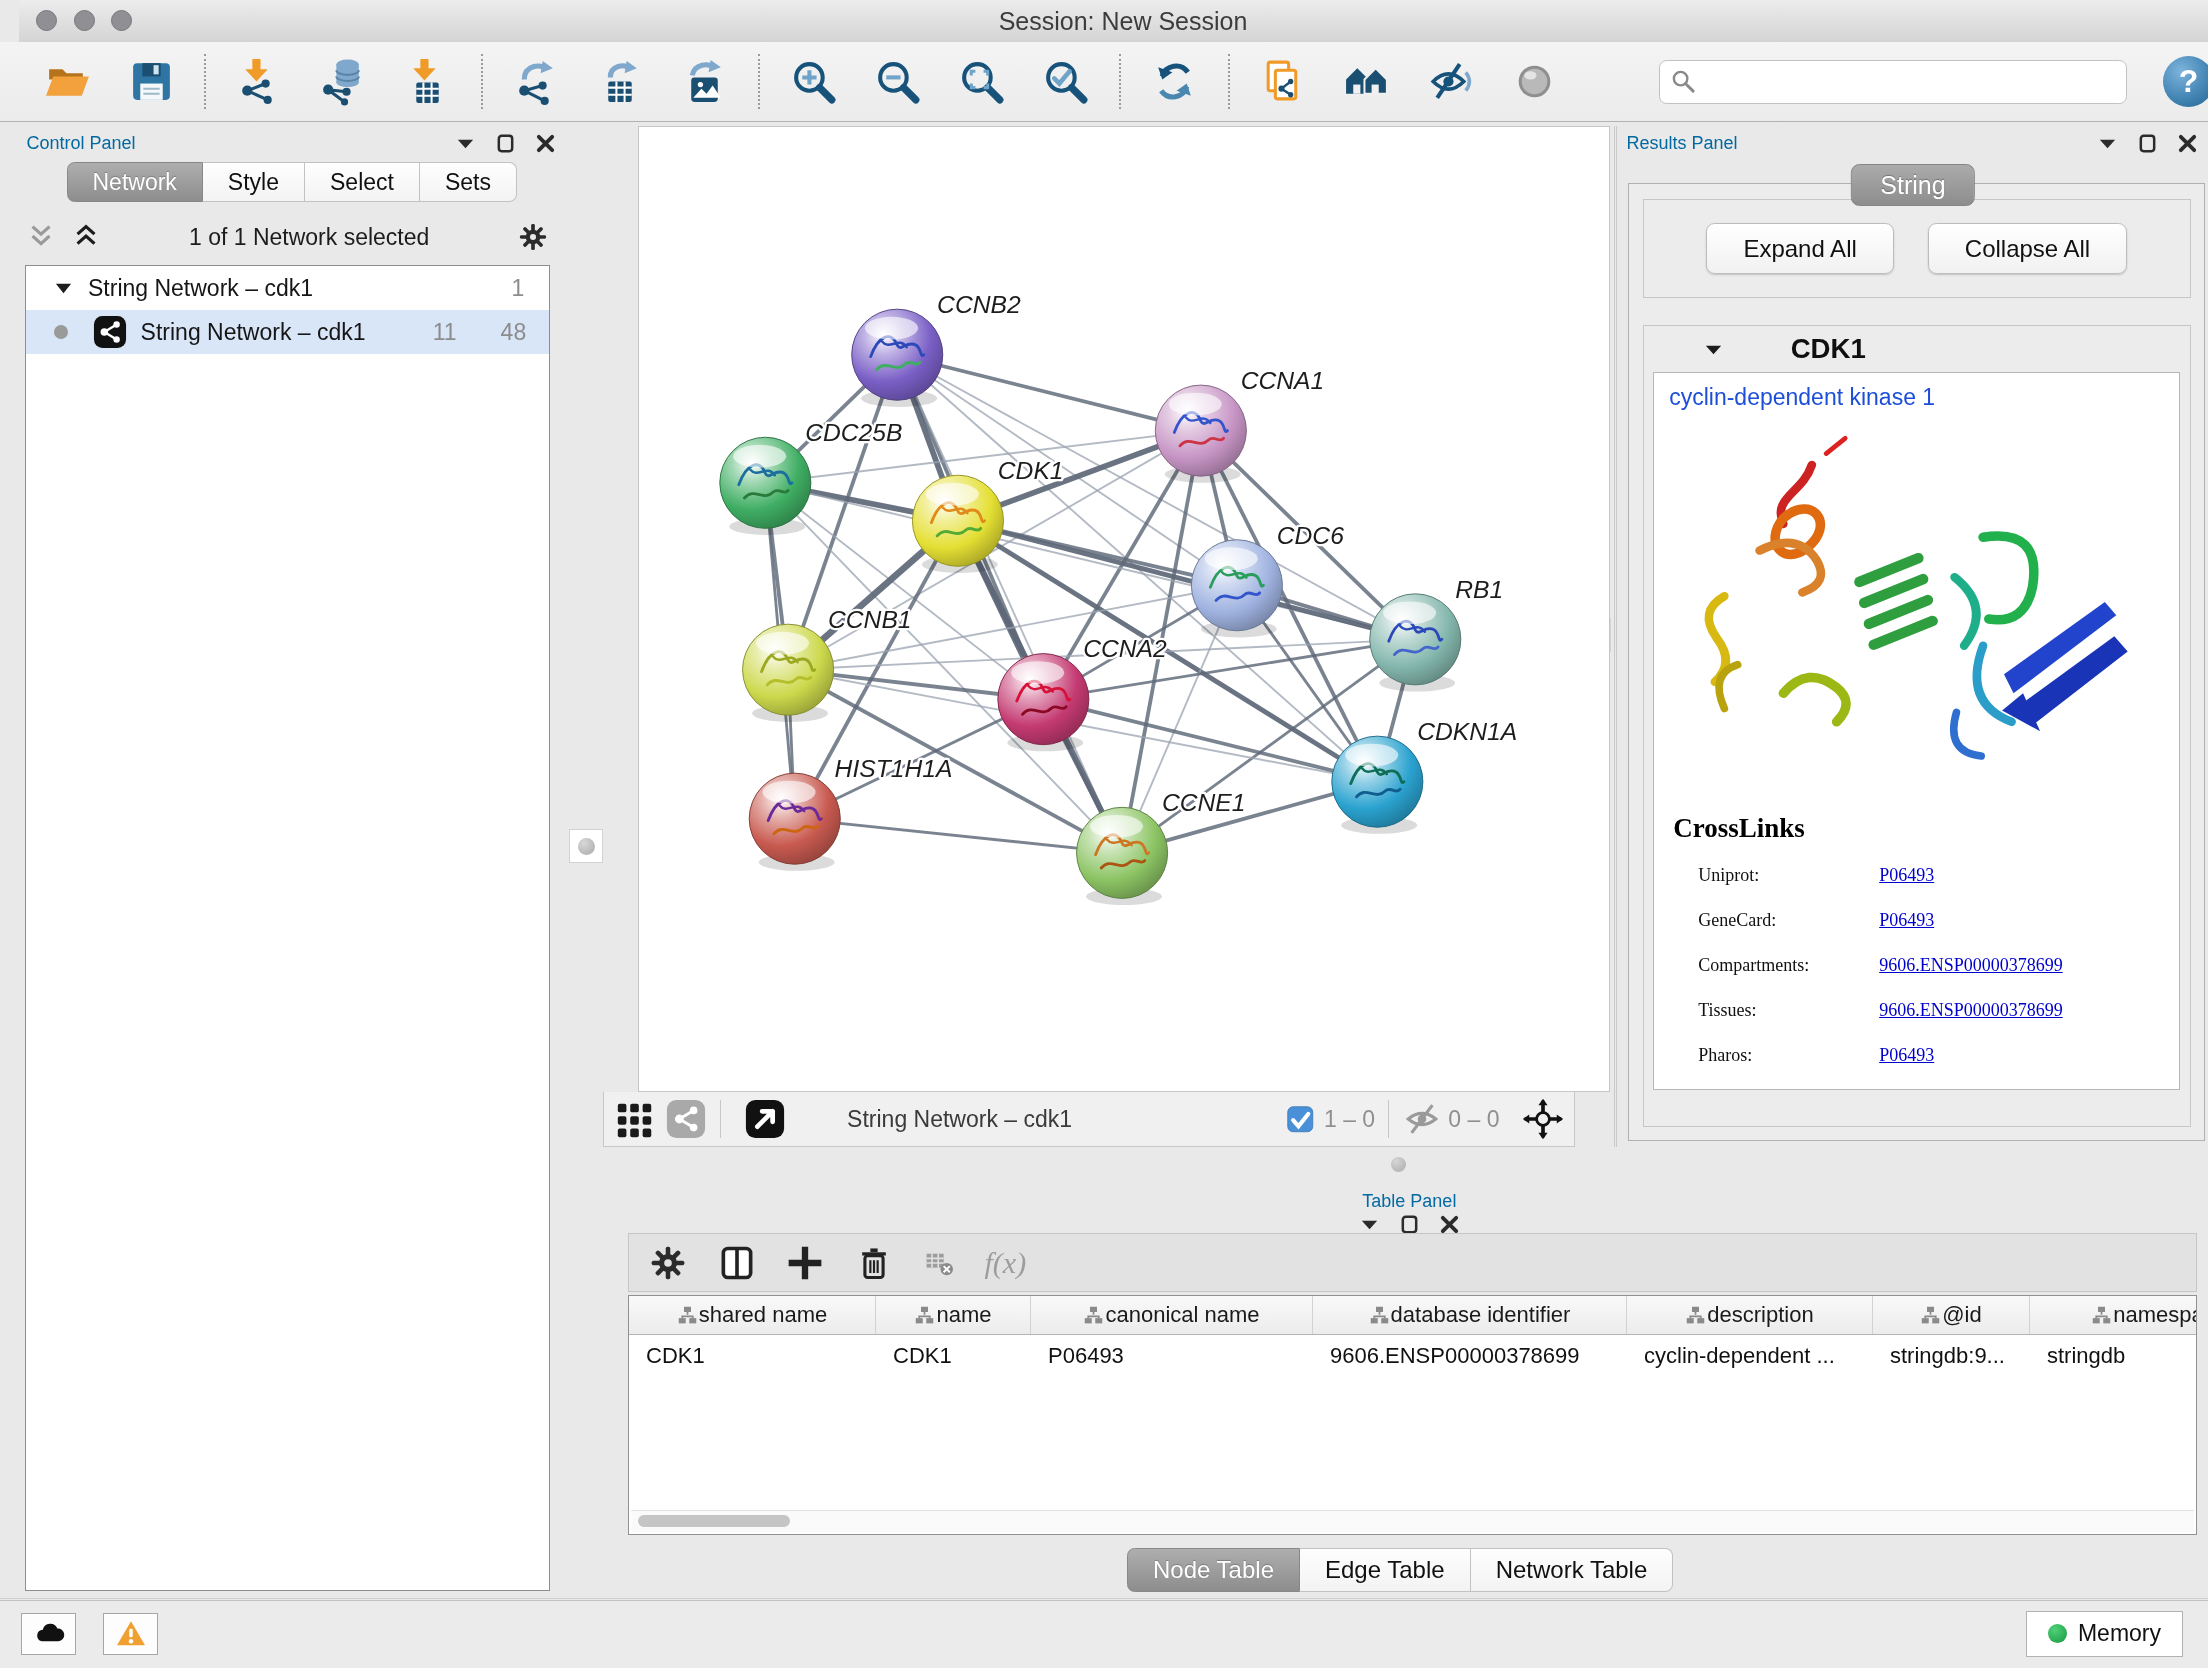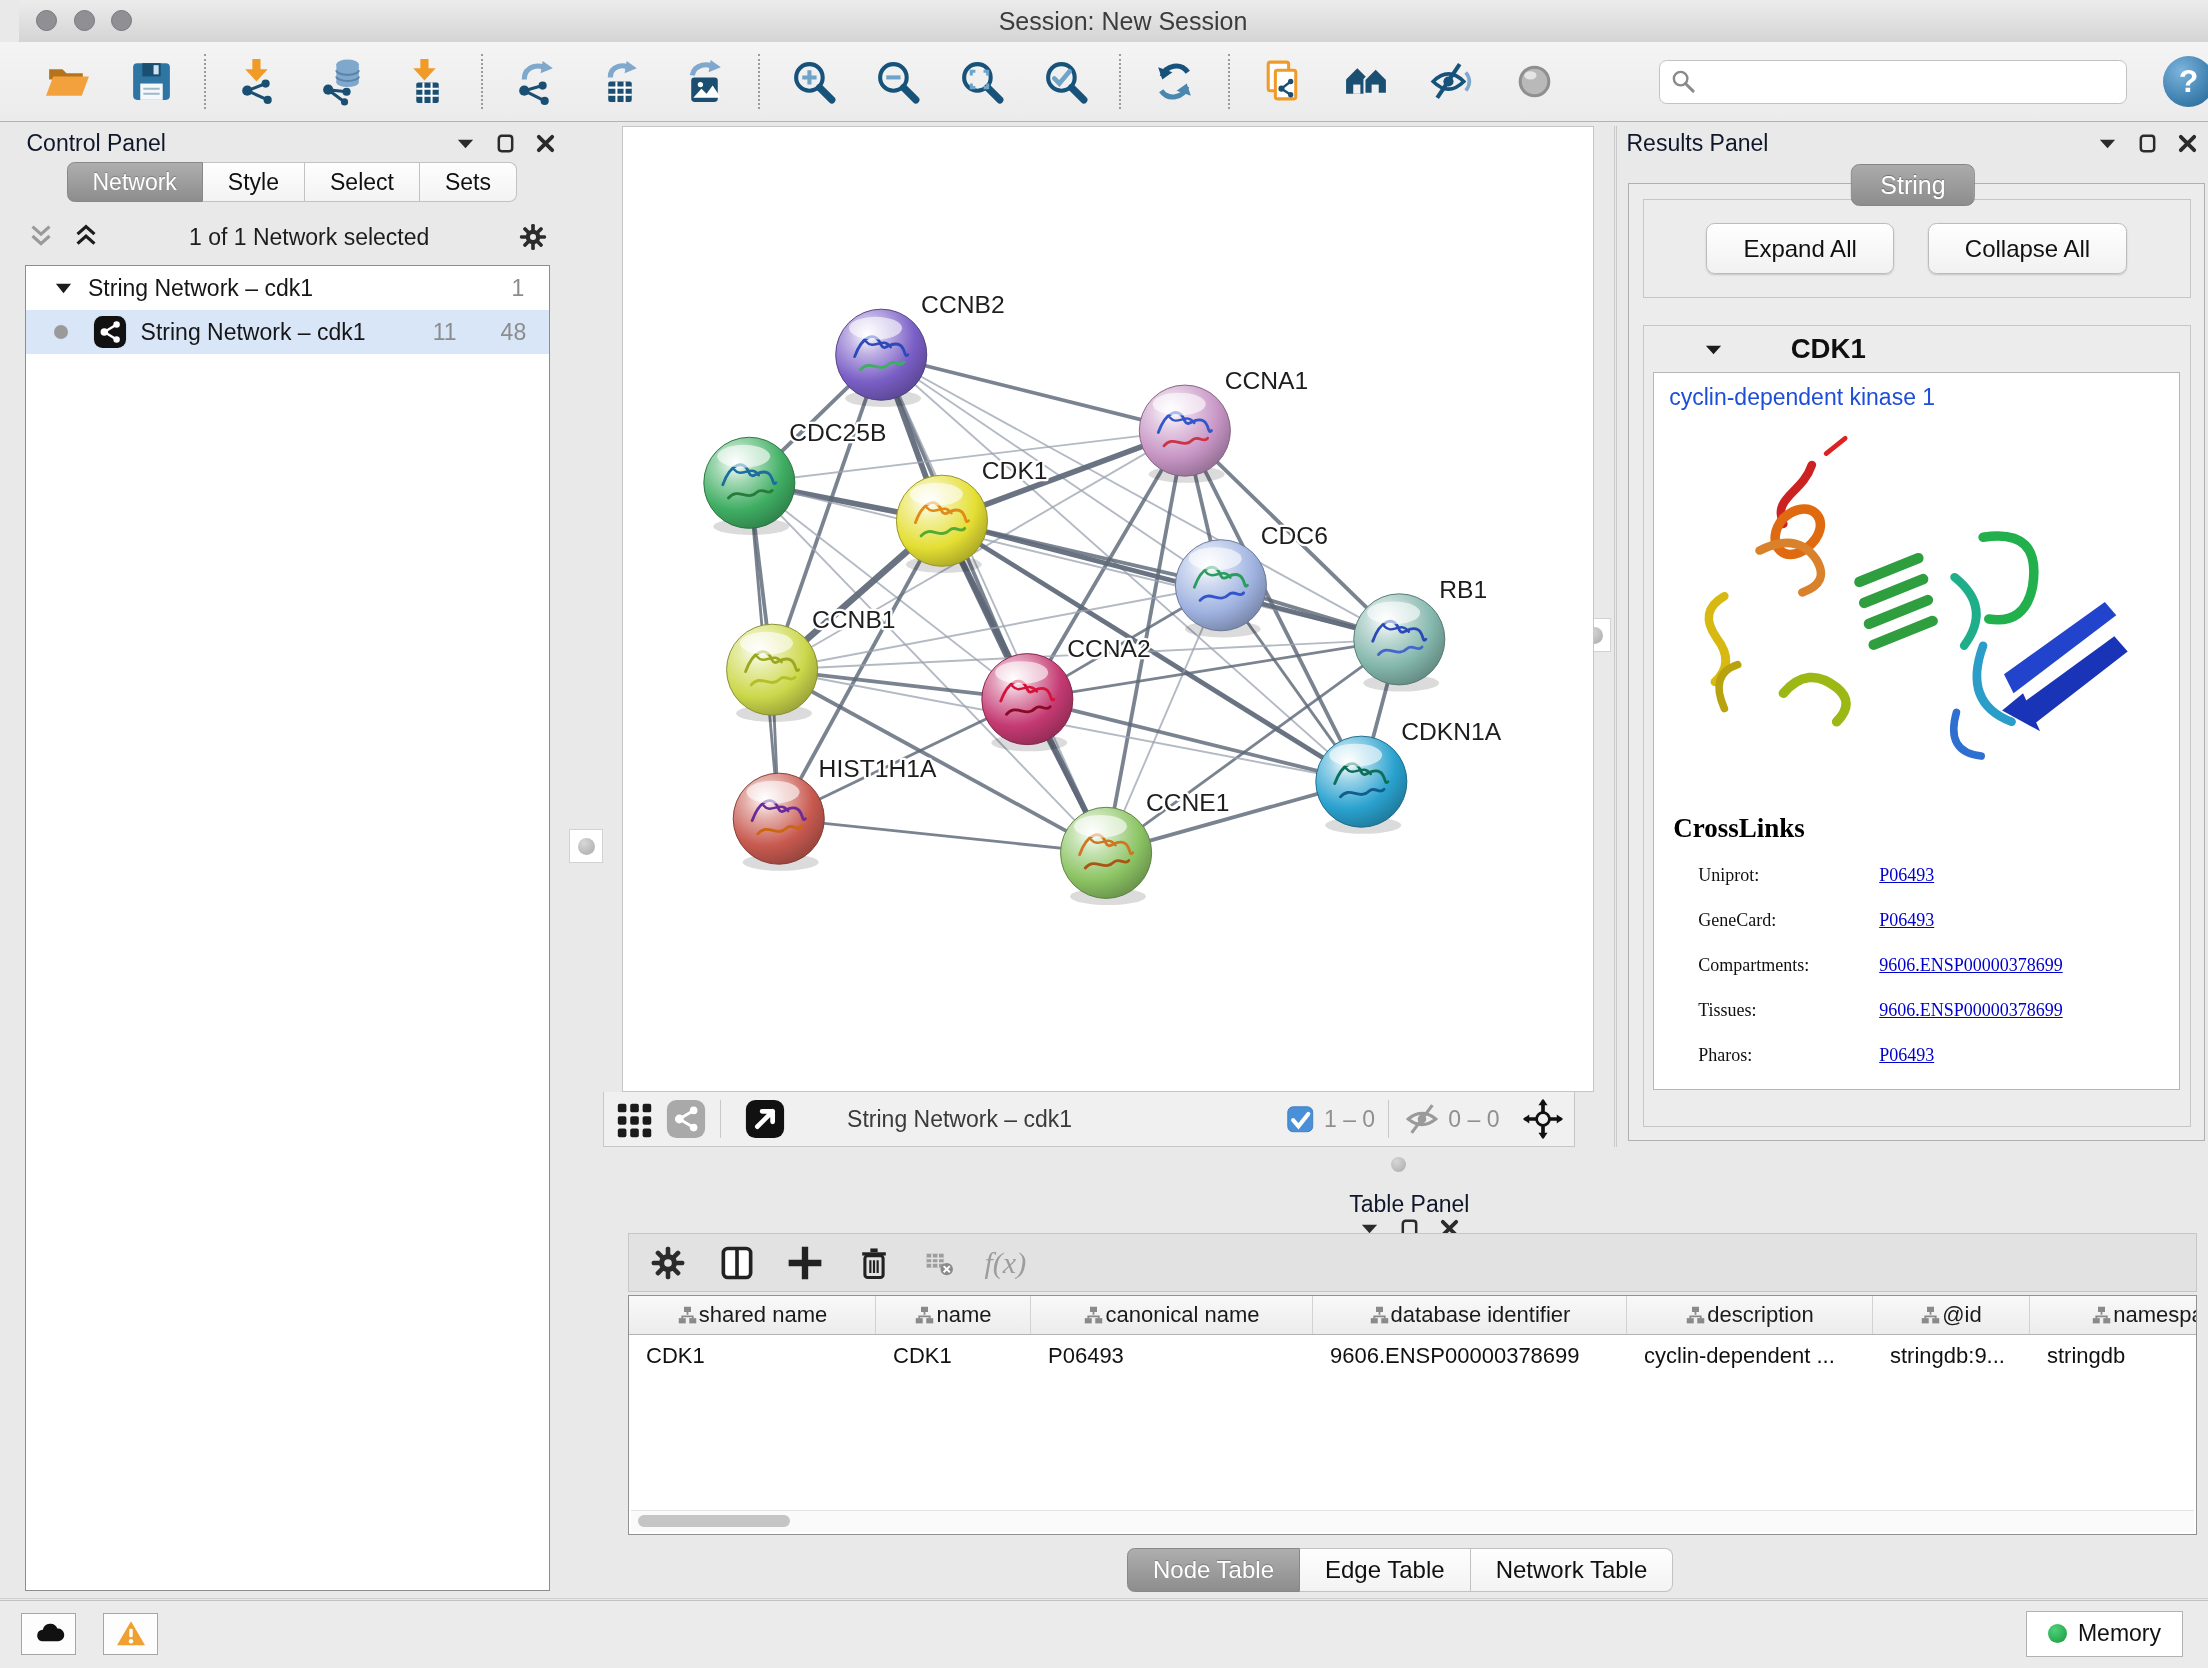--- a/index.html
+++ b/index.html
@@ -22,21 +22,21 @@
   .tsep{width:0;height:55px;border-left:2.9px dotted #9b9b9b;margin:0 11.4px;flex:none;}
   #searchwrap{position:relative;margin-left:82px;flex:none;}
   #searchbox{width:468px;height:44px;box-sizing:border-box;border:1.9px solid #c2c2c2;border-radius:7.6px;
     background:#fff;padding-left:49px;font-size:23px;color:#333;outline:none;}
   #searchwrap svg{position:absolute;left:11.4px;top:8.6px;width:27px;height:27px;}
   #helpbtn{margin-left:36px;width:51px;height:51px;border-radius:50%;flex:none;
     background:radial-gradient(circle at 35% 30%,#7db4dd,#3f81b0 60%,#2a6591);
     color:#fff;font-size:32px;font-weight:bold;display:flex;align-items:center;justify-content:center;}
 
   
-  .panel-title{font-size:23px;color:#0f172a;}
+  .panel-title{font-size:18px;color:#0369a1;}
   .panel-icons{display:flex;align-items:center;gap:19px;}
   .panel-icons svg{width:21px;height:21px;}
 
   
   #controlPanel{position:absolute;left:9.5px;top:126px;width:554px;height:1465px;}
   #cpHeader{position:absolute;left:17px;right:7.6px;top:0;height:34px;display:flex;
     justify-content:space-between;align-items:center;}
   #cpTabs{position:absolute;left:57px;top:36px;height:42px;display:flex;}
   .seg-tab{height:40px;box-sizing:border-box;padding:0 25px;font-size:23px;color:#101010;
     display:flex;align-items:center;background:linear-gradient(#fefefe,#f3f3f3);
@@ -48,22 +48,22 @@
   #cpStatus{position:absolute;left:15px;right:15px;top:89px;height:44px;display:flex;align-items:center;}
   #cpStatus .flex{flex:1;text-align:center;font-size:23px;color:#1c1c1c;}
   #cpStatus svg{width:32px;height:32px;}
   #cpList{position:absolute;left:15px;right:13.3px;top:139px;bottom:0;background:#fff;
     border:1.9px solid #8d8d8d;}
   .tree-row{height:44px;display:flex;align-items:center;font-size:23px;color:#161616;}
   .tree-row .count{color:#8c8c8c;}
   #treeRow2{background:#d9e6f8;}
 
   
-  #netCanvas{position:absolute;left:622px;top:126px;width:972px;height:966px;background:#fff;
-    border:1px solid #c6c6c6;box-sizing:border-box;}
+  #netCanvas{position:absolute;left:638px;top:126px;width:972px;height:966px;background:#fff;
+    border:1px solid #c6c6c6;box-sizing:border-box;font-style:italic;}
   #netCanvas svg{width:100%;height:100%;display:block;}
   #netStatus{position:absolute;left:603px;top:1092px;width:972px;height:55px;box-sizing:border-box;
     background:#f0f0f0;border:1px solid #c6c6c6;border-top:none;display:flex;align-items:center;
     font-size:23px;color:#8f8f8f;}
   #netStatus .vsep{width:0;height:38px;border-left:1px solid #c8c8c8;margin:0 13.3px;}
   #netStatus .badge{width:42px;height:42px;margin-left:9.5px;}
   #netName{color:#3a3a3a;margin-left:61px;}
   #netStatus .spacer{flex:1;}
   #netStatus svg{display:block;}
 

